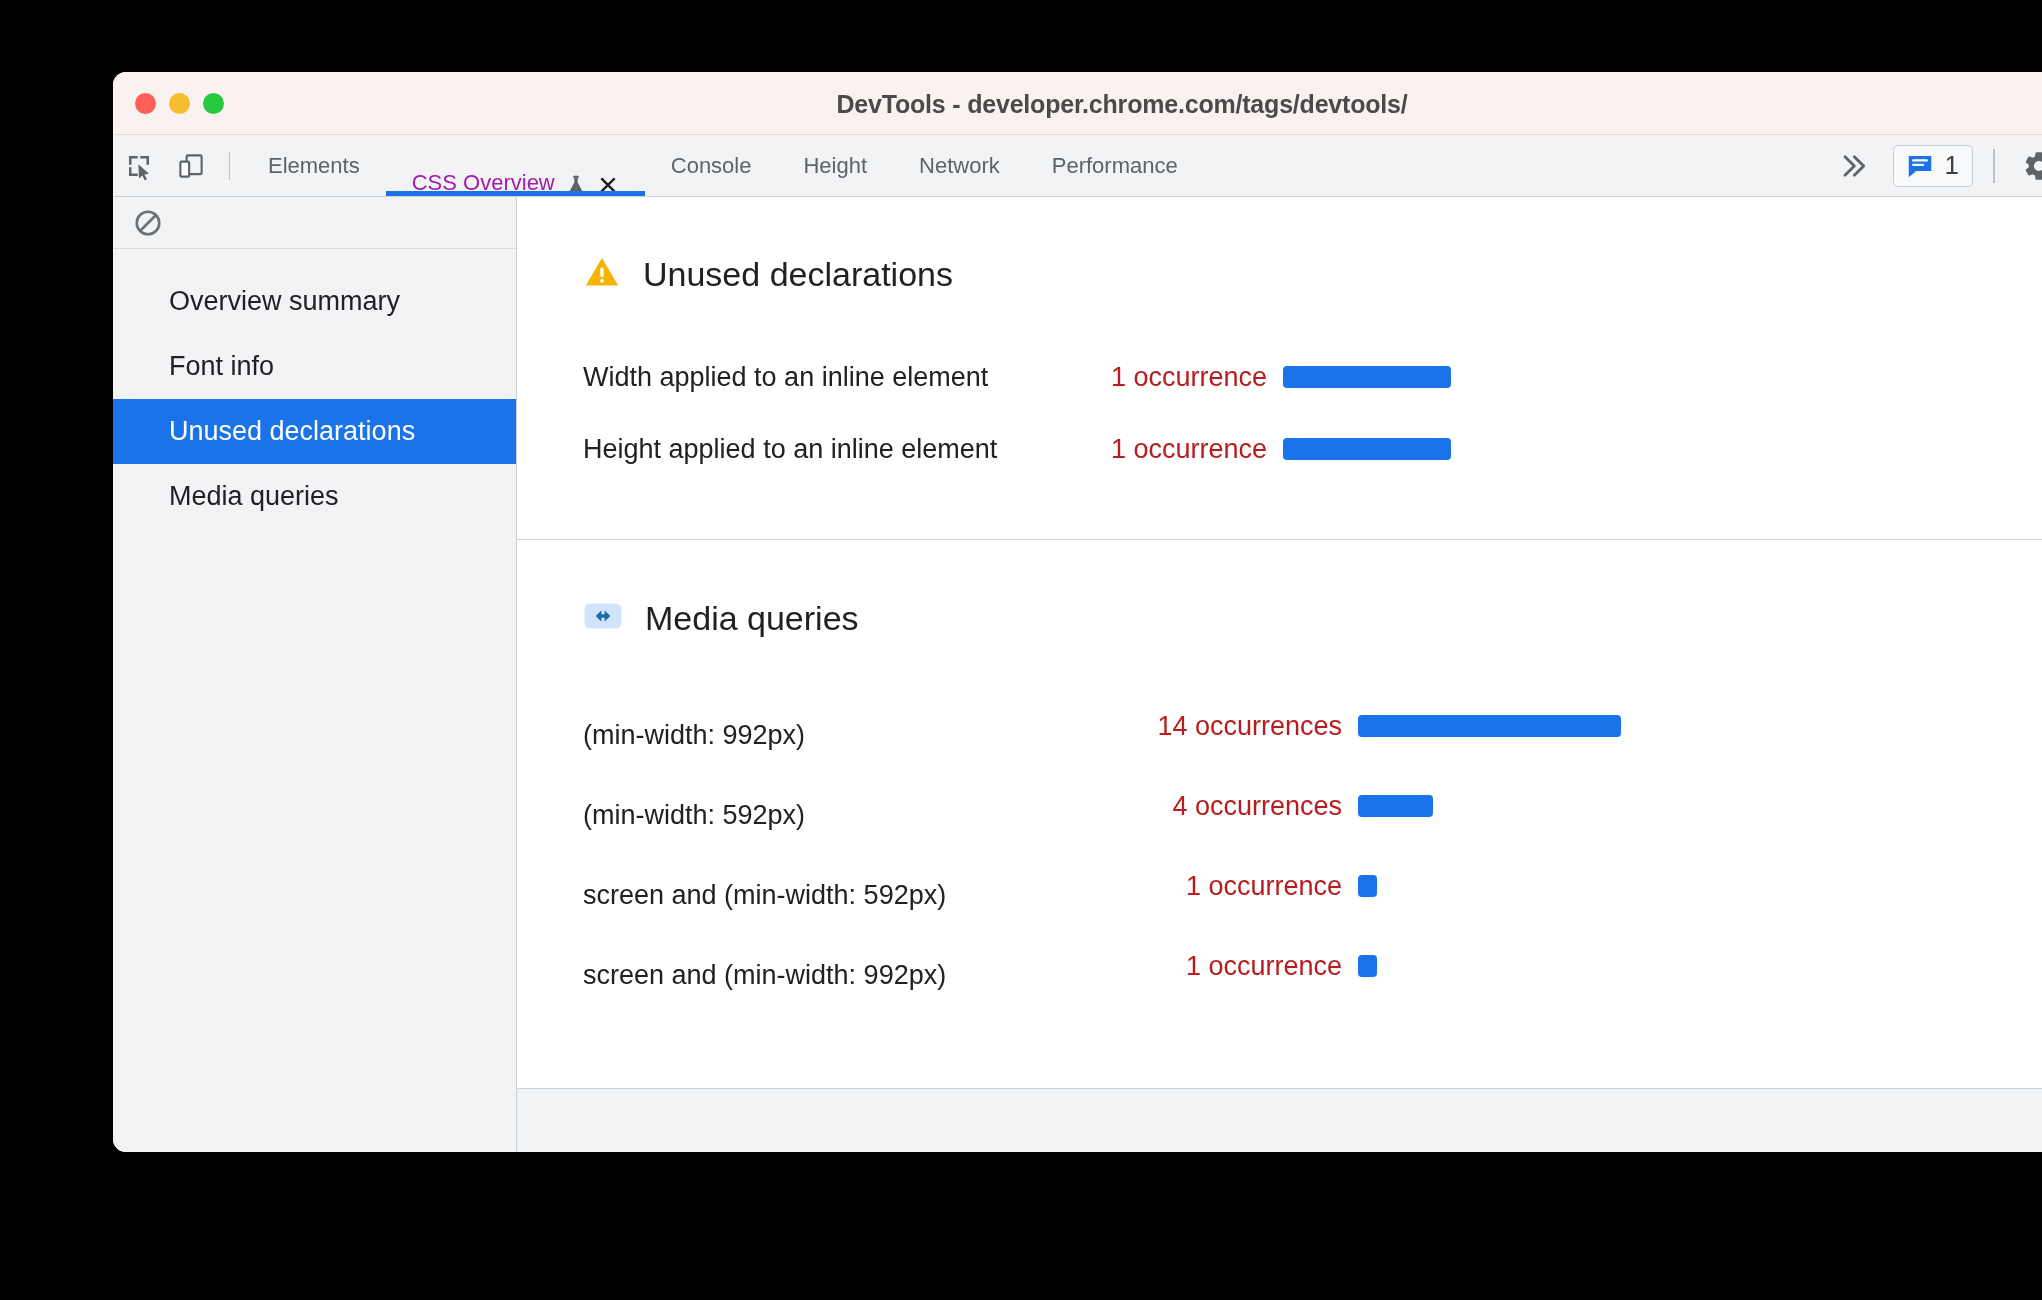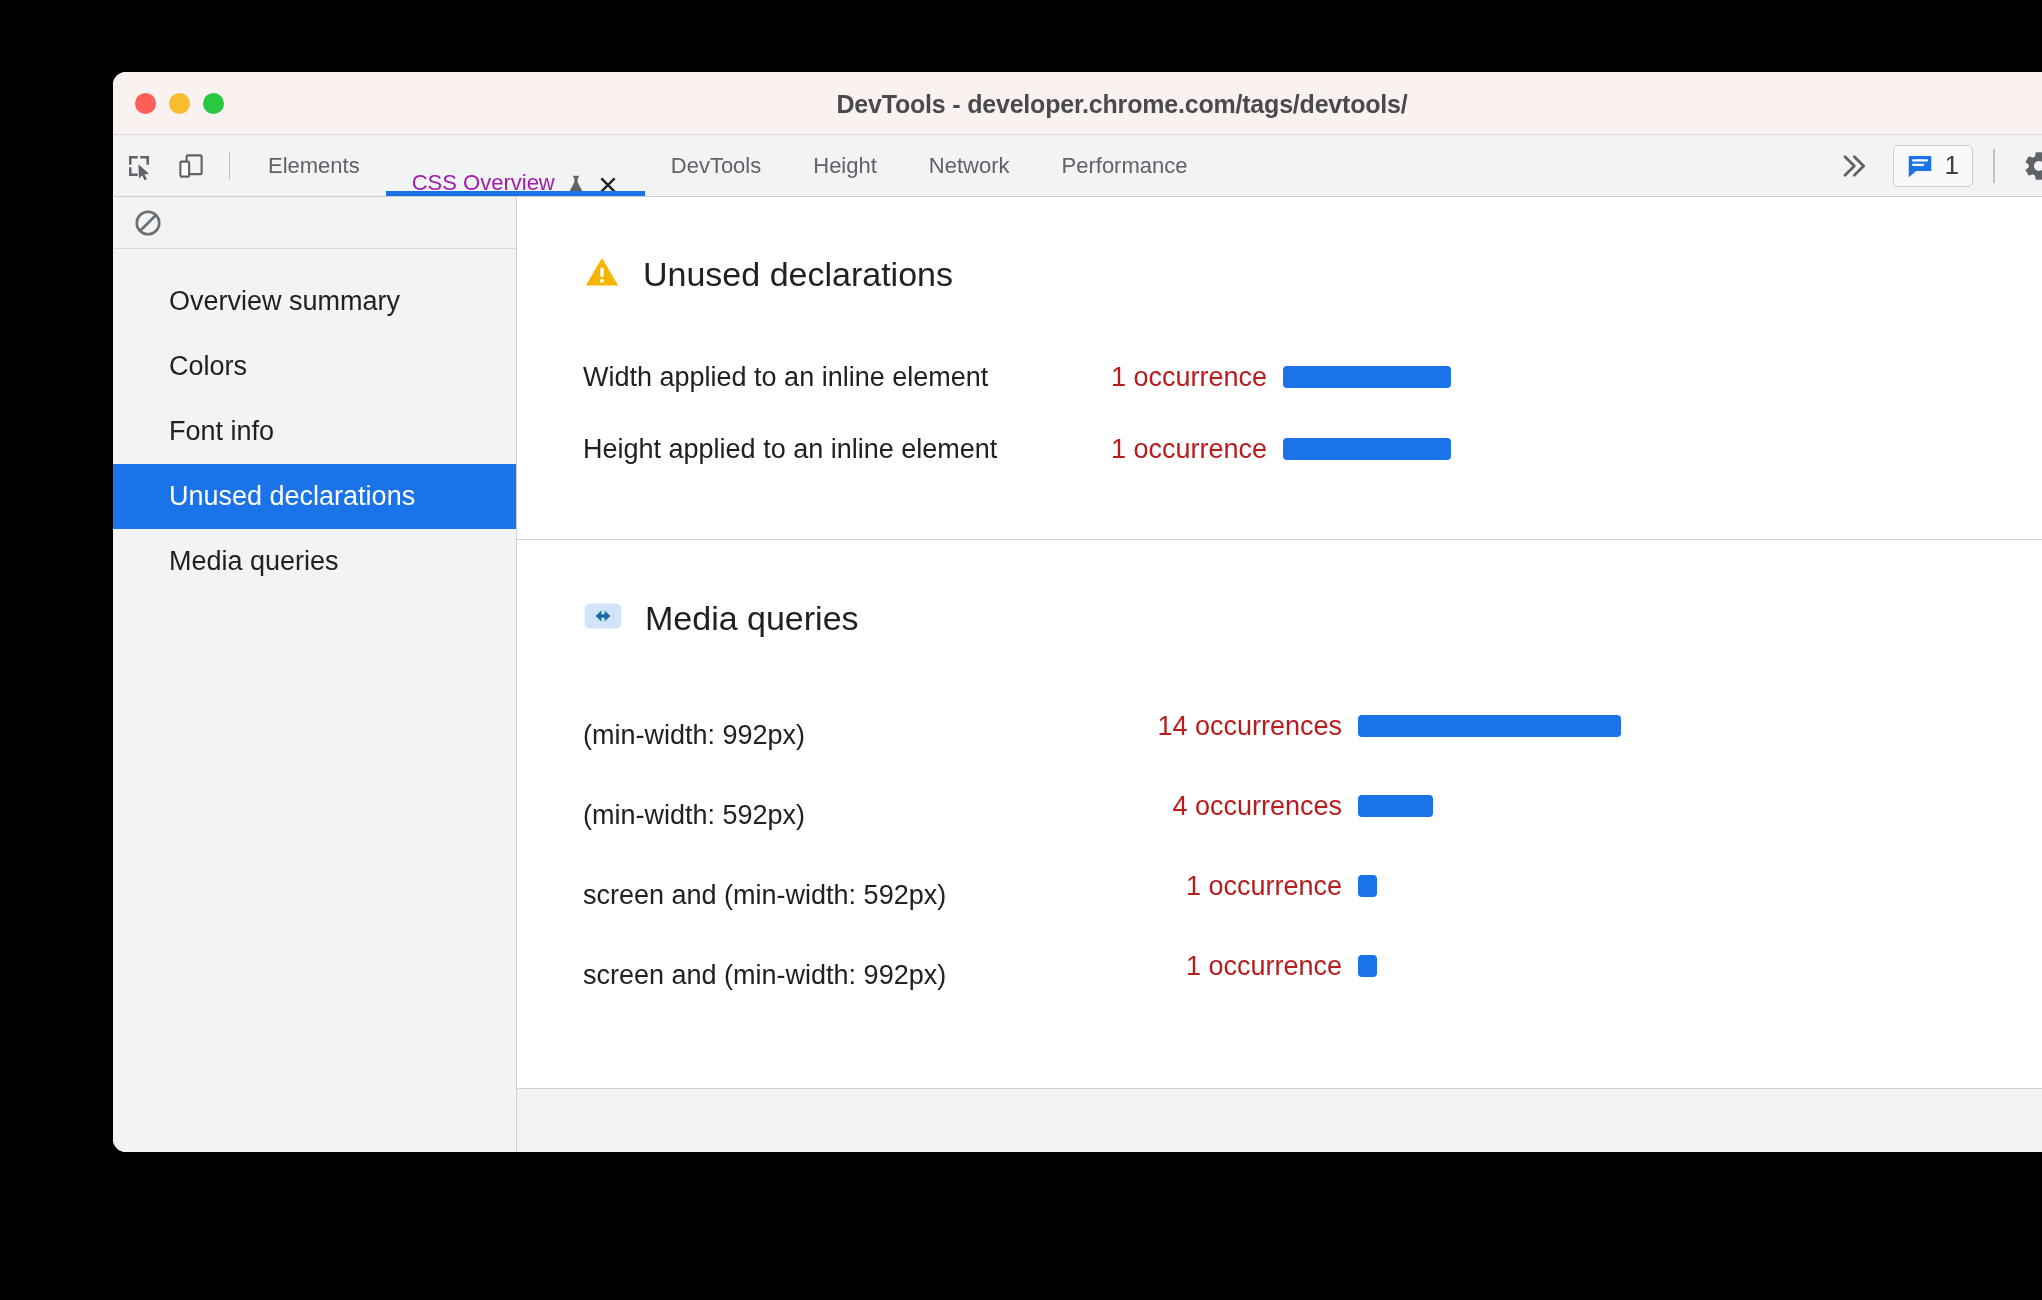--- a/index.html
+++ b/index.html
@@ -264,21 +264,21 @@
             <path d="M9 2h6v2h-1.2v5.1l4.9 9.2c.7 1.3-.2 2.7-1.6 2.7H6.9c-1.4 0-2.3-1.4-1.6-2.7l4.9-9.2V4H9V2z" fill="#5f6368"></path>
           </svg>
         </span>
         <span class="closex">
           <svg width="20" height="20" viewBox="0 0 24 24">
             <path d="M5 5 L19 19 M19 5 L5 19" stroke="#202124" stroke-width="2.9" stroke-linecap="square"></path>
           </svg>
         </span>
       </div>
       <div class="tab">
-        <span>DevTools</span>
+        <span>Console</span>
       </div>
       <div class="tab">
         <span>Height</span>
       </div>
       <div class="tab">
         <span>Network</span>
       </div>
       <div class="tab">
         <span>Performance</span>
       </div>
@@ -325,23 +325,20 @@
         <div class="sb-icon-btn">
           <svg width="30" height="30" viewBox="0 0 24 24">
             <circle cx="12" cy="12" r="9" fill="none" stroke="#6b7075" stroke-width="2.1"></circle>
             <path d="M5.8 18.2 L18.2 5.8" stroke="#6b7075" stroke-width="2.1"></path>
           </svg>
         </div>
       </div>
       <div id="sidebar-list">
         <div class="sb-item">
           <span>Overview summary</span>
-        </div>
-        <div class="sb-item">
-          <span>Colors</span>
         </div>
         <div class="sb-item">
           <span>Font info</span>
         </div>
         <div class="sb-item selected">
           <span>Unused declarations</span>
         </div>
         <div class="sb-item">
           <span>Media queries</span>
         </div>

